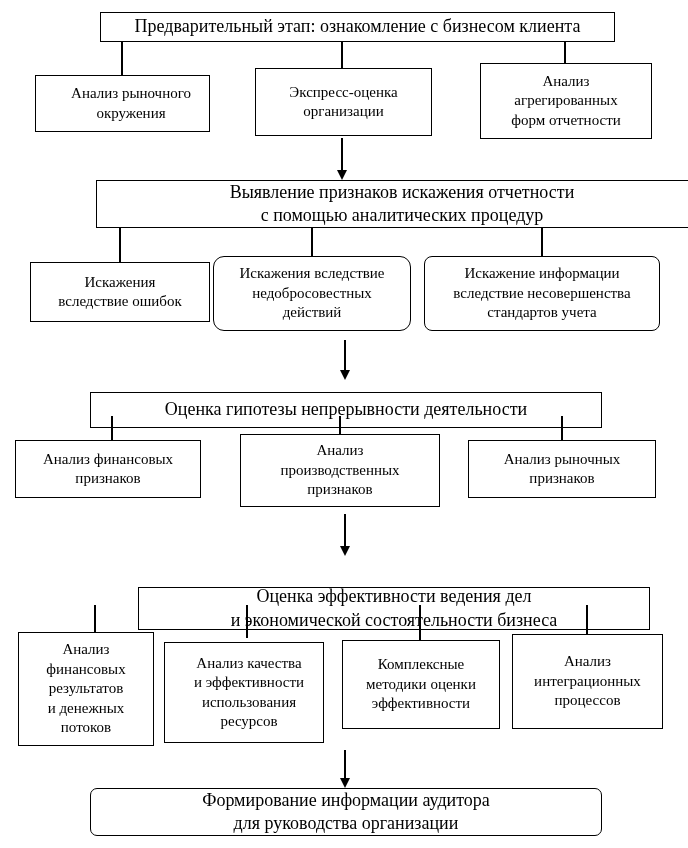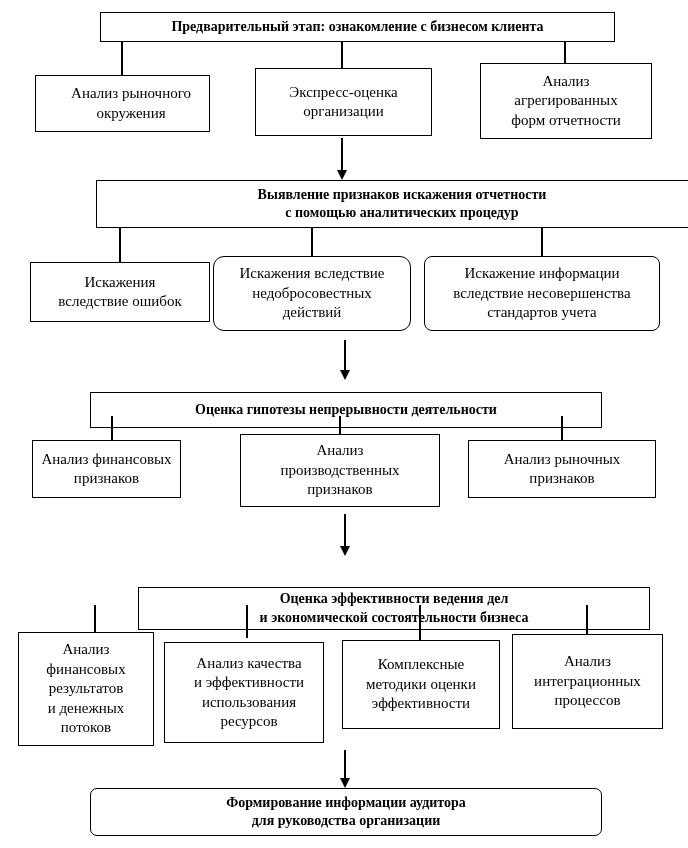--- a/index.html
+++ b/index.html
@@ -20,22 +20,22 @@
     display: flex;
     align-items: center;
     justify-content: center;
     text-align: center;
     white-space: pre-line;
     font-size: 15px;
     line-height: 1.3;
     padding: 2px 6px;
   }
   .header {
-    font-weight: bold;
-    font-size: 14px;
+    font-weight: normal;
+    font-size: 18px;
   }
   .vline {
     position: absolute;
     width: 1.5px;
     background: #000000;
   }
   .arrowhead {
     position: absolute;
     width: 0;
     height: 0;
@@ -84,21 +84,21 @@
 
   <div class="vline" style="left:344px; top:340px; height:30px;"></div>
   <div class="arrowhead" style="left:340px; top:370px;"></div>
 
   <div class="box header" style="left:90px; top:380px; width:512px; height:36px;margin-top:12px;">Оценка гипотезы непрерывности деятельности</div>
 
   <div class="vline" style="left:111px; top:416px; height:24px;"></div>
   <div class="vline" style="left:339px; top:416px; height:18px;"></div>
   <div class="vline" style="left:561px; top:416px; height:24px;"></div>
 
-  <div class="box" style="left:32px; top:440px; width:149px; height:58px;">Анализ финансовых
+  <div class="box" style="left:15px; top:440px; width:186px; height:58px;">Анализ финансовых
 признаков</div>
   <div class="box" style="left:240px; top:434px; width:200px; height:73px;">Анализ
 производственных
 признаков</div>
   <div class="box" style="left:468px; top:440px; width:188px; height:58px;">Анализ рыночных
 признаков</div>
 
   <div class="vline" style="left:344px; top:514px; height:32px;"></div>
   <div class="arrowhead" style="left:340px; top:546px;"></div>
 

